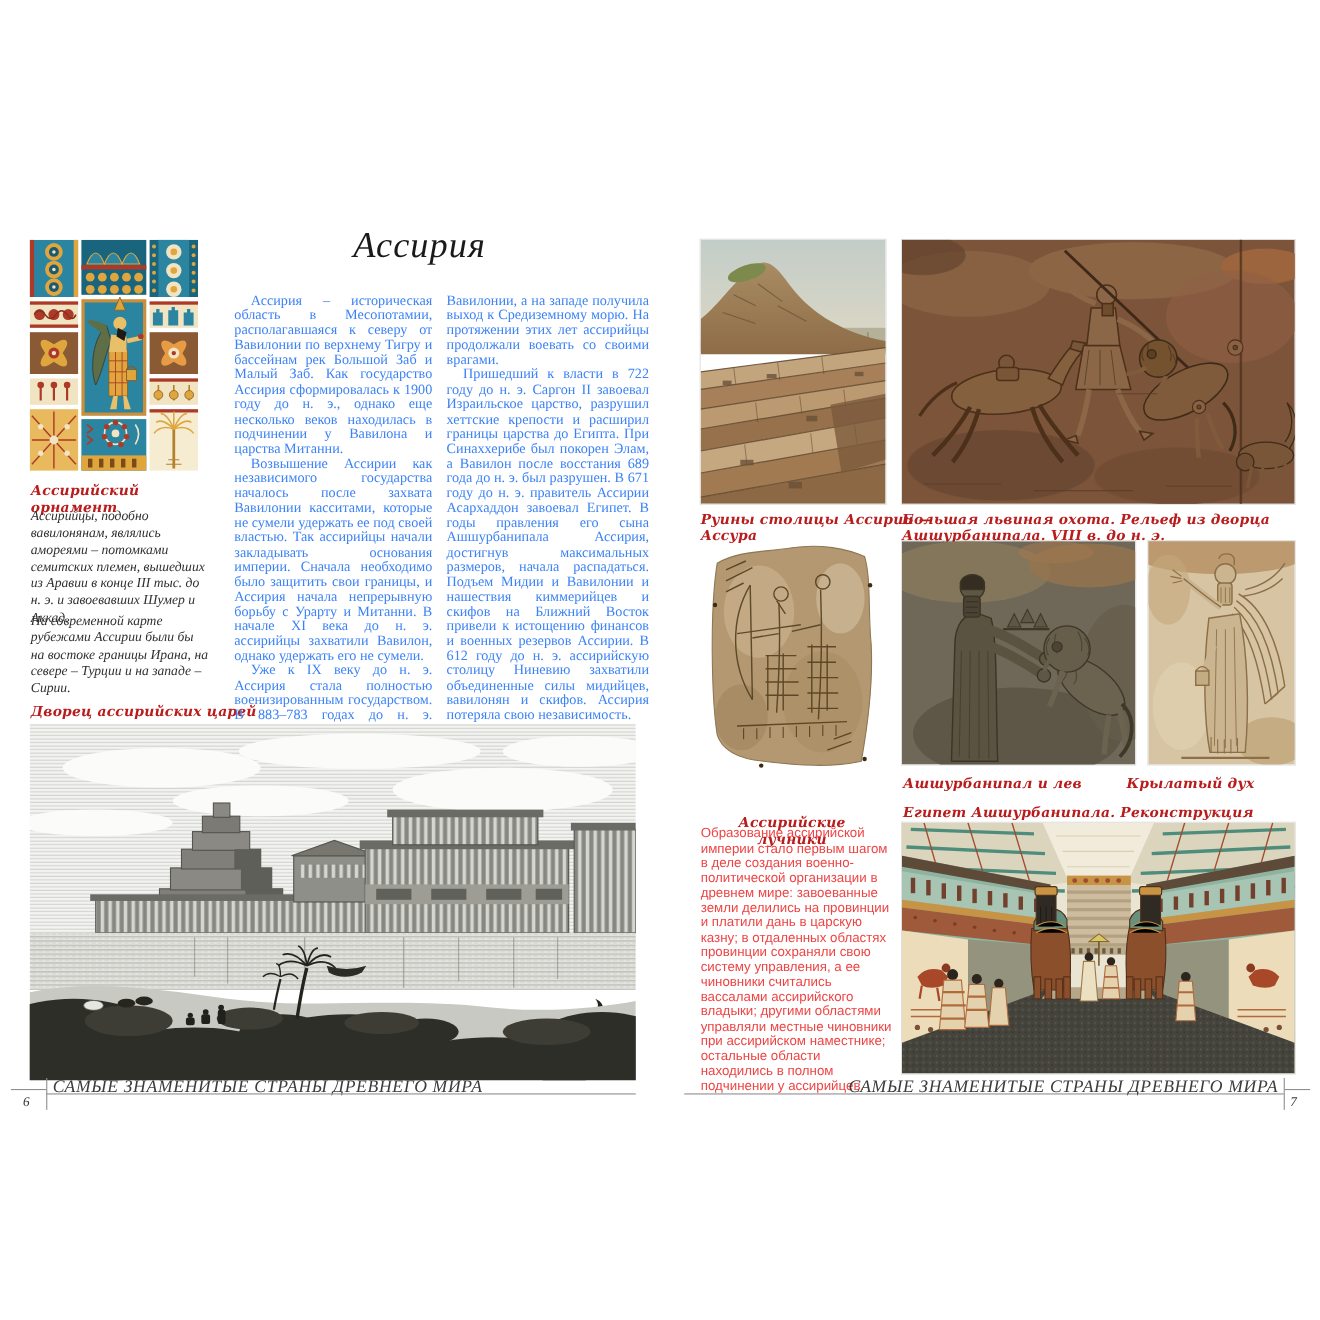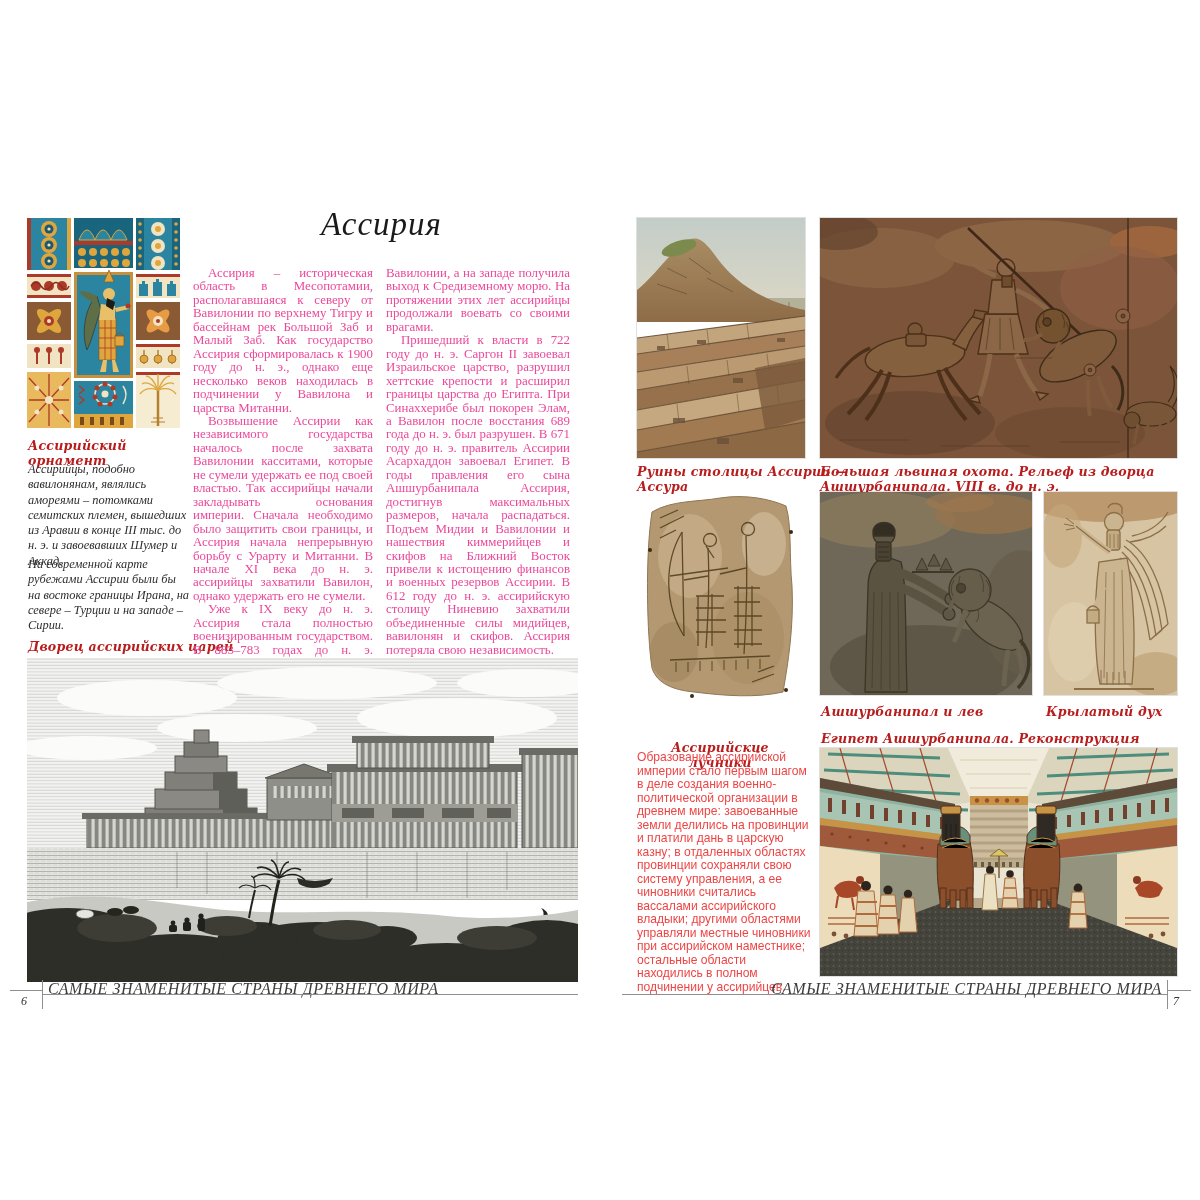--- a/index.html
+++ b/index.html
@@ -3,21 +3,21 @@
 <meta charset="utf-8">
 <style>
   * { margin:0; padding:0; box-sizing:border-box; }
   html,body { width:1200px; height:1200px; background:#ffffff; }
   body { position:relative; font-family:"Liberation Serif", serif; color:#1d1d1d; overflow:hidden; }
   .abs { position:absolute; }
   .title {
     font-family:"Liberation Serif", serif; font-style:italic; font-weight:400;
     font-size:33px; text-align:center; color:#1a1a1a; letter-spacing:1px;
   }
-  .body-text { font-size:12.9px; line-height:13.45px; text-align:justify; color:#ec4899; }
+  .body-text { font-size:12.9px; line-height:13.45px; text-align:justify; color:#3b82f6;margin-left:20px; }
   .body-text p { text-indent:15px; hyphens:auto; }
   .body-text p.no-indent { text-indent:0; }
   .caption {
     font-family:"DejaVu Serif", serif; font-style:italic;
     font-size:12.6px; color:#b91c1c; letter-spacing:0.2px;font-weight:bold;
   }
   .sidebar-text {
     font-family:Liberation Serif, serif; font-style:italic;
     font-size:12.4px; line-height:15.3px; color:#2e2e2e;
   }
@@ -730,21 +730,21 @@
             <line x1="75" y1="180" x2="75" y2="193"></line>
             <line x1="81" y1="179" x2="81" y2="192"></line>
           </g>
         <line x1="30" y1="197" x2="110" y2="197" stroke-width="2"></line>
       </g>
     </svg>
   </figure>
 
   <div class="abs caption" style="left:40px;top:704px;width:160px;text-align:center;margin-top:36px;">Ассирийские лучники</div>
   <div class="abs caption" style="left:221px;top:704px;width:220px;">Ашшурбанипал и лев</div>
-  <div class="abs caption" style="left:446px;top:704px;width:140px;">Крылатый дух</div>
+  <div class="abs caption" style="left:424px;top:704px;width:140px;">Крылатый дух</div>
 
   <div class="abs caption" style="left:221px;top:731px;width:340px;">Египет Ашшурбанипала. Реконструкция</div>
 
   <div class="abs sidebar-text-right" style="left:37px;top:751px;width:178px;">Образование ассирийской империи стало первым шагом в деле создания военно-политической организации в древнем мире: завоеванные земли делились на провинции и платили дань в царскую казну; в отдаленных областях провинции сохраняли свою систему управления, а ее чиновники считались вассалами ассирийского владыки; другими областями управляли местные чиновники при ассирийском наместнике; остальные области находились в полном подчинении у ассирийцев.</div>
 
   <figure class="abs" style="left:220px;top:748px;">
     <svg width="357" height="228" viewBox="0 0 357 228">
       <defs>
         <pattern id="floorsp" width="6" height="6" patternUnits="userSpaceOnUse">
           <rect width="6" height="6" fill="#45443c"></rect>

